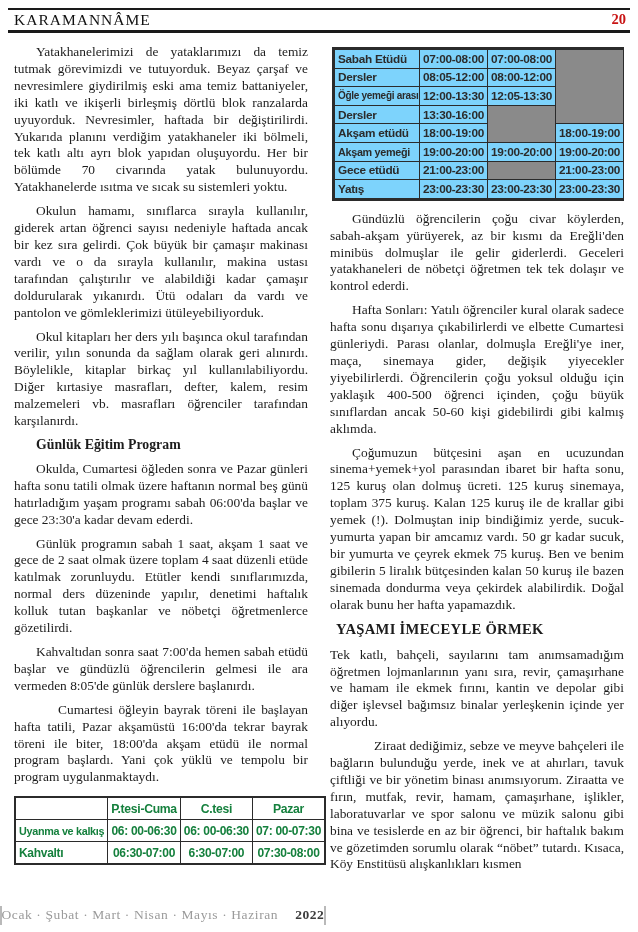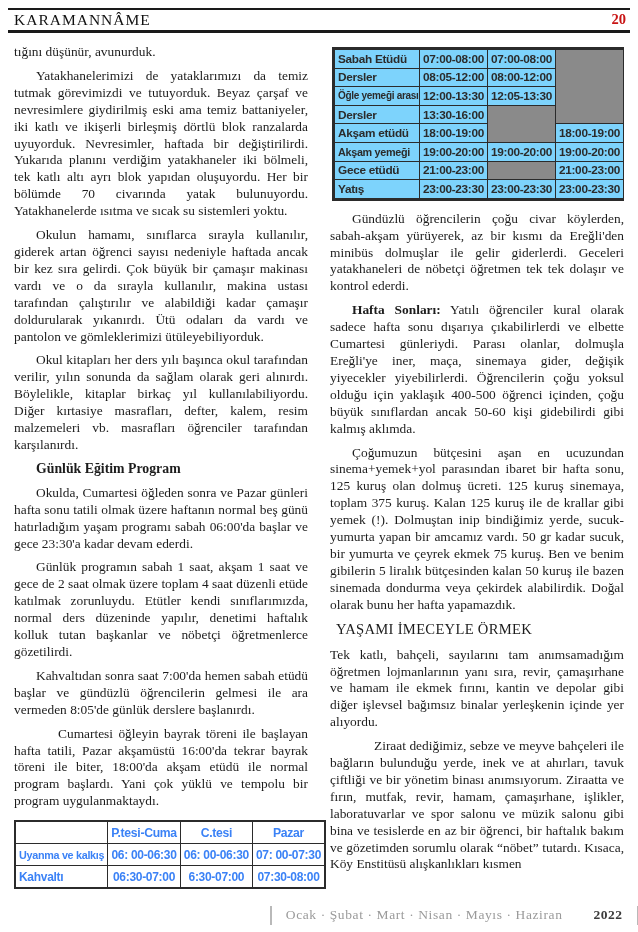--- a/index.html
+++ b/index.html
@@ -13,68 +13,67 @@
             display:flex;justify-content:space-between;align-items:center;}
   .mast-title{font-size:15.5px;letter-spacing:1px;color:#111;}
   .page-num{font-size:14.5px;font-weight:bold;color:#c81414;margin-left:42px;}
   
   .columns{position:absolute;top:44px;left:14px;right:14px;bottom:34px;
            display:flex;gap:22px;overflow:hidden;}
   .col{width:294px;flex:0 0 294px;}
   .col p{margin:0 0 7px 0;font-size:13.4px;line-height:16.9px;text-align:justify;}
   .ind{text-indent:22px;}
   .deep{text-indent:44px;}
-  .runin{font-weight:bold;}
+  .runin{font-weight:normal;}
   h3.subhead{margin:3px 0 8px 0;font-size:13.8px;text-indent:22px;font-weight:bold;}
-  h3.caps-head{margin:4px 0 9px 0;font-size:14.6px;text-indent:6px;font-weight:normal;letter-spacing:0.3px;}
+  h3.caps-head{margin:4px 0 9px 0;font-size:14.6px;text-indent:6px;font-weight:bold;letter-spacing:0.3px;}
   .tbl-caption{margin:4px 0 8px 0;text-align:center;font-size:13.6px;font-style:italic;}
   .tbl-caption .cap-label{font-weight:bold;}
   
   table.sched{border-collapse:collapse;margin:3px 0 10px 2px;
               font-family:"Liberation Sans","DejaVu Sans",sans-serif;
               font-weight:bold;font-size:11.8px;color:#2b2b2b;
               border:3px solid #2b2b2b;}
   table.sched td{border:1.6px solid #2b2b2b;height:17.6px;padding:0 3px;
                  text-align:center;white-space:nowrap;background:#7dd3fc;letter-spacing:-0.3px;}
   table.sched td.lbl{text-align:left;width:78px;max-width:78px;}
   table.sched td.t{width:64px;}
   table.sched td.gray{background:#8a8a8a;border-color:#2b2b2b;}
   td.small-lbl{font-size:10px;letter-spacing:-0.2px;}
   td.mid-lbl{font-size:10.8px;letter-spacing:-0.3px;}
   table.weekly{border-collapse:collapse;margin:10px 0 0 0;
                font-family:"Liberation Sans","DejaVu Sans",sans-serif;
-               font-weight:bold;font-size:12px;color:#3b82f6;border:2.5px solid #2b2b2b;}
+               font-weight:bold;font-size:12px;color:#15803d;border:2.5px solid #2b2b2b;}
   table.weekly th,table.weekly td{border:1.6px solid #2b2b2b;height:21px;padding:0 3px;
                text-align:center;white-space:nowrap;letter-spacing:-0.3px;background:#fff;}
   table.weekly th{width:66px;font-size:12.2px;}
   table.weekly th.corner{width:70px;}
   table.weekly td.lbl{text-align:left;}
   
   .footer{position:absolute;left:0;right:0;bottom:0;height:34px;background:#fff;
-          display:flex;align-items:center;justify-content:flex-end;gap:14px;}
+          display:flex;align-items:center;justify-content:flex-start;}
   .foot-bar{width:1.5px;height:19px;background:#b9b9b9;}
   .foot-months{font-size:13.5px;letter-spacing:0.6px;color:#9a9a9a;}
   .foot-year{font-size:13.5px;font-weight:bold;color:#3c3c3c;letter-spacing:0.5px;margin-left:17px;}
 </style>
 </head>
 <body>
 
 <div class="page">
 
   <div class="rule rule-top"></div>
   <div class="masthead">
     <span class="mast-title">KARAMANNÂME</span>
     <span class="page-num">20</span>
   </div>
   <div class="rule rule-under"></div>
 
   <div class="columns">
 
     <div class="col">
-      <p>tığını düşünür, avunurduk.</p>
       <p class="ind">Yatakhanelerimizi de yataklarımızı da temiz tutmak görevimizdi ve tutuyorduk. Beyaz çarşaf ve nevresimlere giydirilmiş eski ama temiz battaniyeler, iki katlı ve ikişerli birleşmiş dörtlü blok ranzalarda uyuyorduk. Nevresimler, haftada bir değiştirilirdi. Yukarıda planını verdiğim yatakhaneler iki bölmeli, tek katlı altı ayrı blok yapıdan oluşuyordu. Her bir bölümde 70 civarında yatak bulunuyordu. Yatakhanelerde ısıtma ve sıcak su sistemleri yoktu.</p>
       <p class="ind">Okulun hamamı, sınıflarca sırayla kullanılır, giderek artan öğrenci sayısı nedeniyle haftada ancak bir kez sıra gelirdi. Çok büyük bir çamaşır makinası vardı ve o da sırayla kullanılır, makina ustası tarafından çalıştırılır ve alabildiği kadar çamaşır doldurularak yıkanırdı. Ütü odaları da vardı ve pantolon ve gömleklerimizi ütüleyebiliyorduk.</p>
       <p class="ind">Okul kitapları her ders yılı başınca okul tarafından verilir, yılın sonunda da sağlam olarak geri alınırdı. Böylelikle, kitaplar birkaç yıl kullanılabiliyordu. Diğer kırtasiye masrafları, defter, kalem, resim malzemeleri vb. masrafları öğrenciler tarafından karşılanırdı.</p>
       <h3 class="subhead">Günlük Eğitim Program</h3>
       <p class="ind">Okulda, Cumartesi öğleden sonra ve Pazar günleri hafta sonu tatili olmak üzere haftanın normal beş günü hatırladığım yaşam programı sabah 06:00'da başlar ve gece 23:30'a kadar devam ederdi.</p>
       <p class="ind">Günlük programın sabah 1 saat, akşam 1 saat ve gece de 2 saat olmak üzere toplam 4 saat düzenli etüde katılmak zorunluydu. Etütler kendi sınıflarımızda, normal ders düzeninde yapılır, denetimi haftalık kolluk tutan başkanlar ve nöbetçi öğretmenlerce gözetilirdi.</p>
       <p class="ind">Kahvaltıdan sonra saat 7:00'da hemen sabah etüdü başlar ve gündüzlü öğrencilerin gelmesi ile ara vermeden 8:05'de günlük derslere başlanırdı.</p>
       <p class="deep">Cumartesi öğleyin bayrak töreni ile başlayan hafta tatili, Pazar akşamüstü 16:00'da tekrar bayrak töreni ile biter, 18:00'da akşam etüdü ile normal program başlardı. Yani çok yüklü ve tempolu bir program uygulanmaktaydı.</p>
 
 

